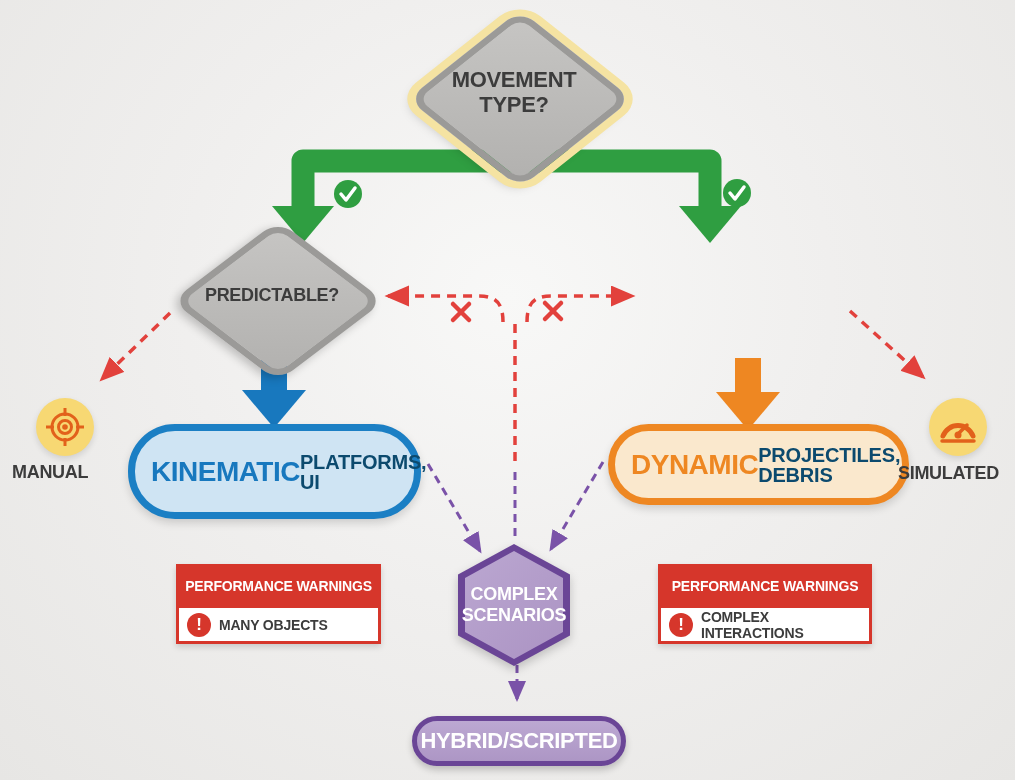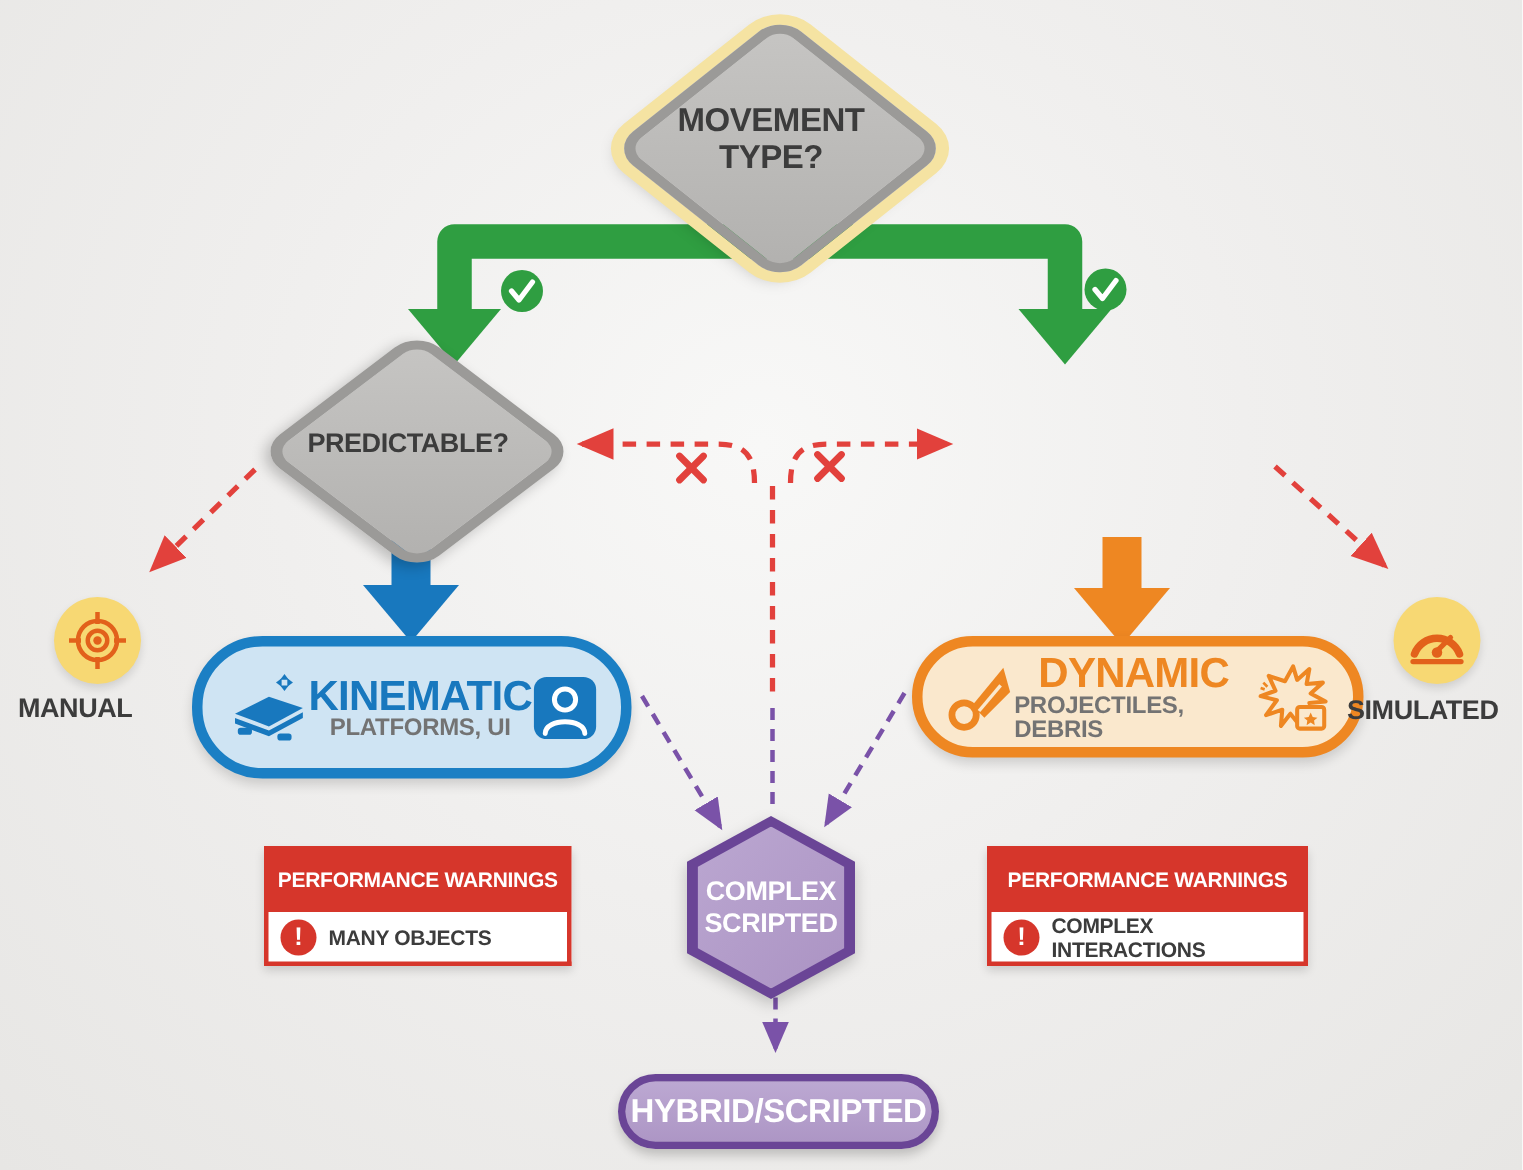--- a/index.html
+++ b/index.html
@@ -13,23 +13,23 @@
   .dsq{position:absolute;border-radius:16px;box-shadow:0 4px 8px rgba(0,0,0,.22);
     background:linear-gradient(135deg,#c6c5c3,#b2b1af);border:6px solid #9b9a98;}
   .halo{box-shadow:0 0 0 7px #f5e3a2, 0 5px 10px rgba(0,0,0,.25);}
   .dlabel{position:absolute;inset:0;display:flex;align-items:center;justify-content:center;
     text-align:center;font-weight:bold;color:#3c3c3c;letter-spacing:-.3px;line-height:1.12;}
   .pre{white-space:pre-line;}
 
   
   .capsule{position:absolute;border-radius:47px;display:flex;align-items:center;justify-content:space-between;
     padding:0 16px;box-sizing:border-box;box-shadow:0 4px 8px rgba(0,0,0,.15);}
-  .capsule .titles{display:flex;flex-direction:column;align-items:center;gap:0;}
+  .capsule .titles{display:flex;align-items:center;gap:0;}
   .cap-title{font-weight:bold;font-size:28px;letter-spacing:-.5px;line-height:1;}
-  .cap-sub{font-weight:bold;font-size:16px;color:#737373;letter-spacing:-.2px;line-height:1;}
+  .cap-sub{font-weight:bold;font-size:20px;color:#0c4a6e;letter-spacing:-.2px;line-height:1;}
   .cap-blue{background:#cfe4f3;border:7px solid #1b7fc4;}
   .cap-blue .cap-title{color:#1878be;}
   .cap-orange{background:#fae8cd;border:7px solid #ee8722;}
   .cap-orange .cap-title{color:#ee8722;}
 
   
   .badge{position:absolute;width:58px;height:58px;border-radius:50%;background:#f7d873;
     display:flex;align-items:center;justify-content:center;box-shadow:0 3px 6px rgba(0,0,0,.12);}
   .side-label{position:absolute;font-weight:bold;font-size:18px;color:#3c3c3c;text-align:left;letter-spacing:-.3px;}
 
@@ -213,20 +213,20 @@
     <div class="warn-body">
       <div class="warn-dot">!</div>
       <div class="warn-text">COMPLEX INTERACTIONS</div>
     </div>
   </div>
 
   <div class="hex-wrap" style="left:458px;top:544px;width:112px;height:122px;">
     <div class="hex-outer"></div>
     <div class="hex-inner"></div>
     <div class="hex-label pre">COMPLEX
-SCRIPTED</div>
+SCENARIOS</div>
   </div>
 
   <div class="pill" style="left:412px;top:716px;width:214px;height:50px;">
     <span>HYBRID/SCRIPTED</span>
   </div>
 
 </div>
 
 </body></html>

